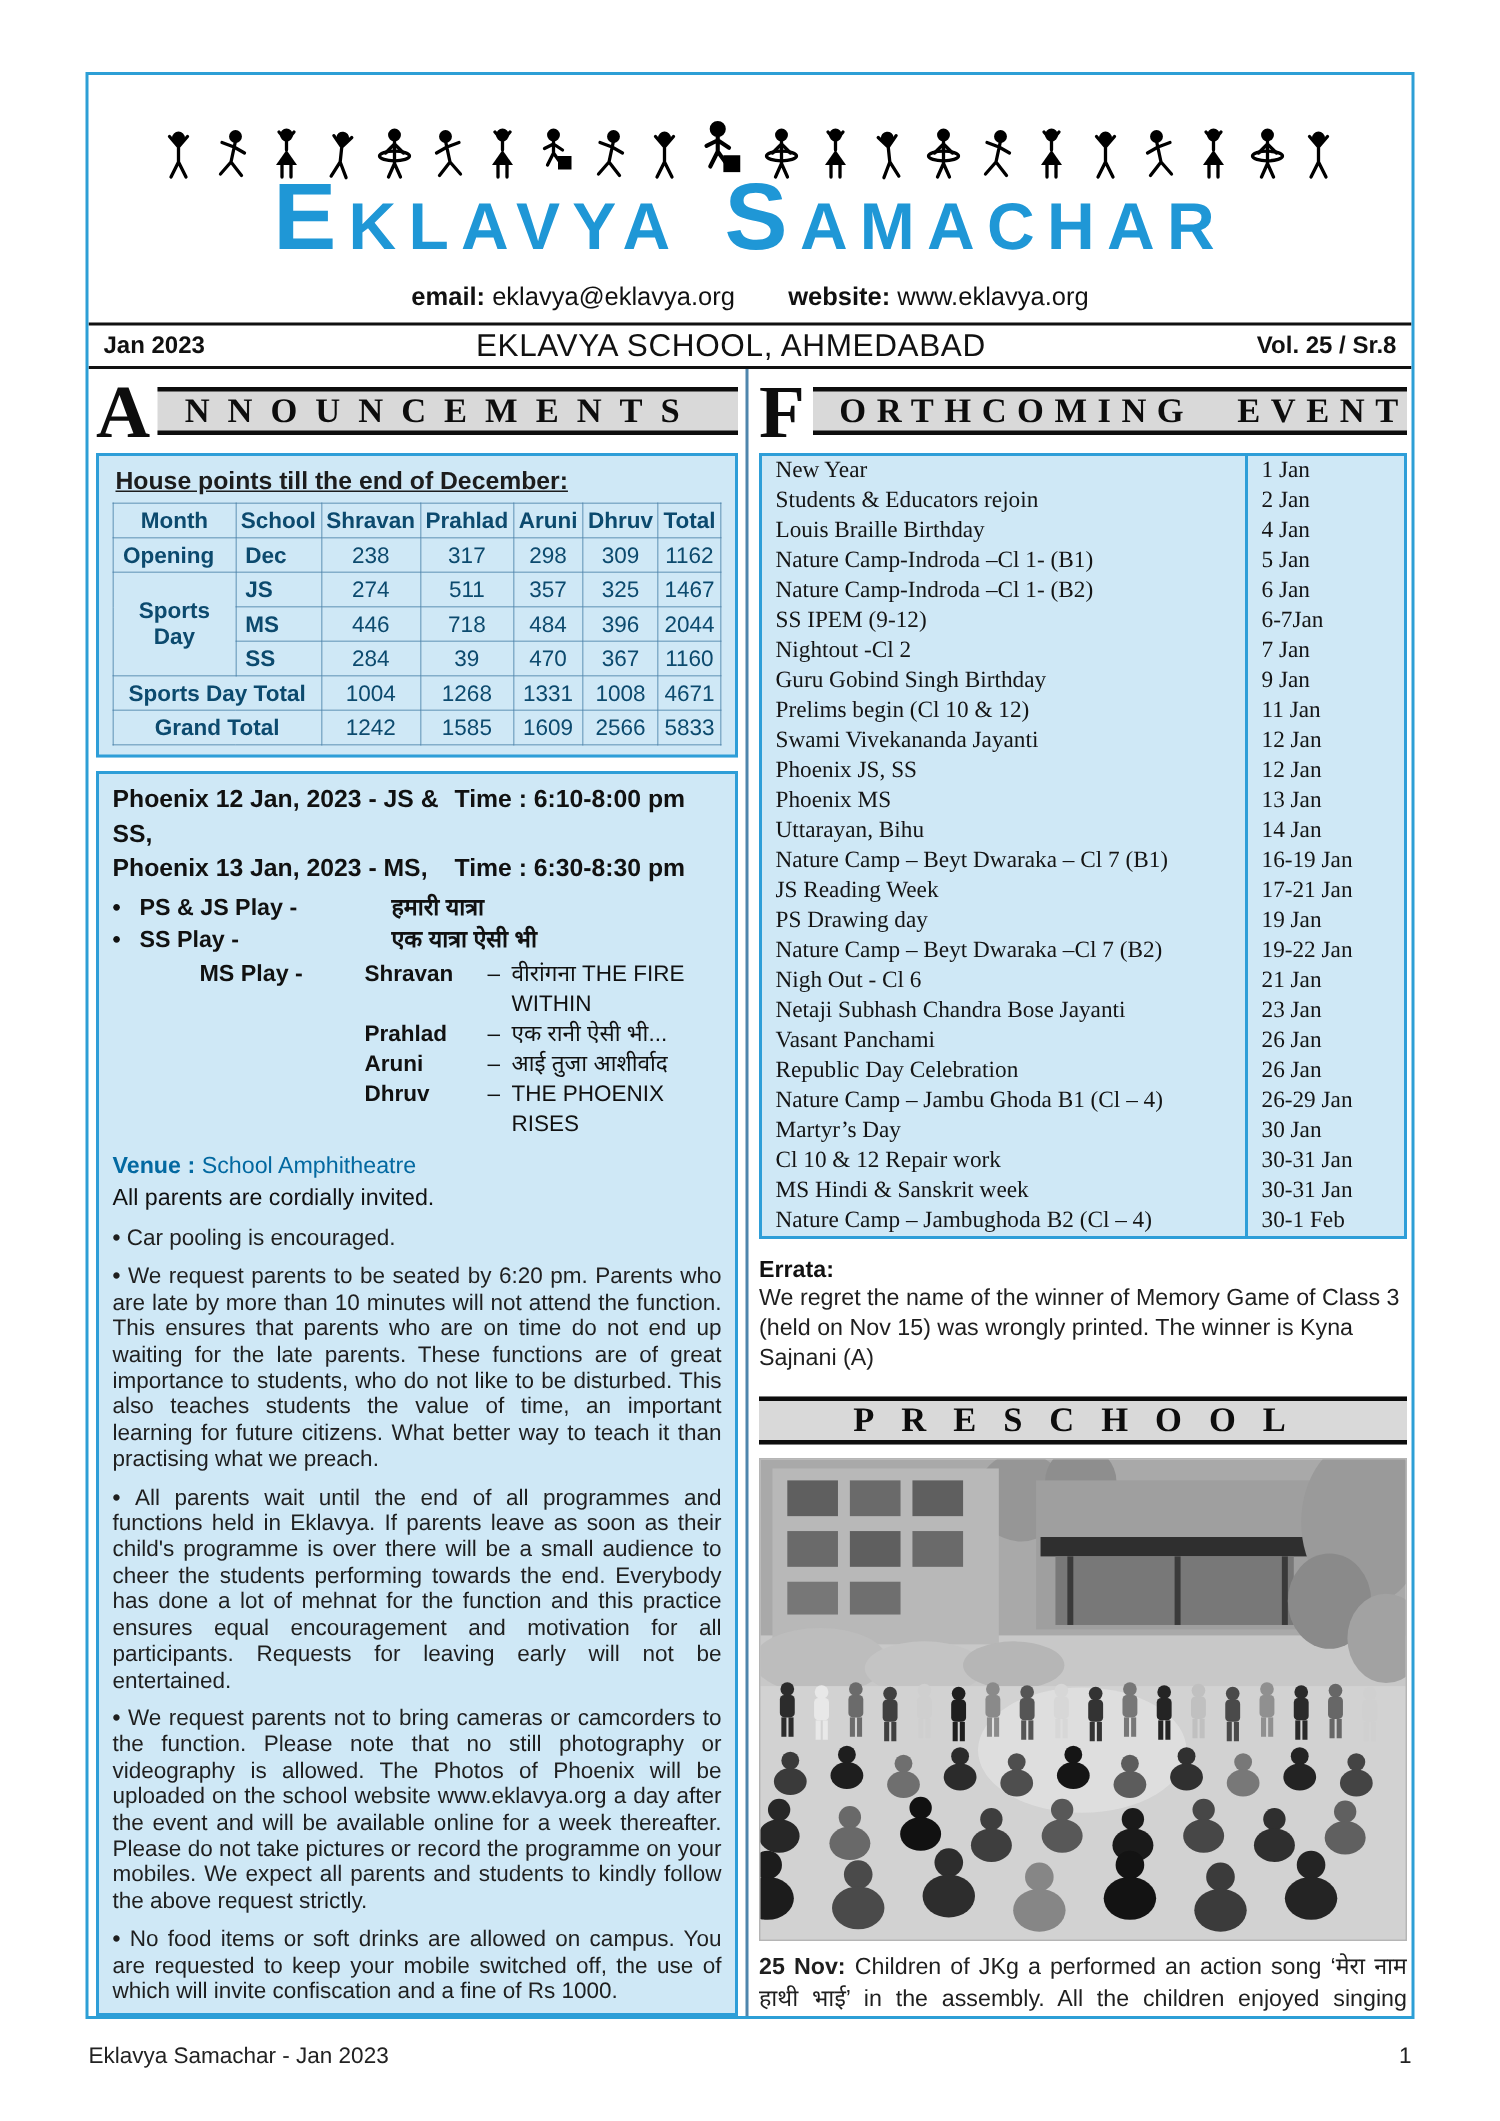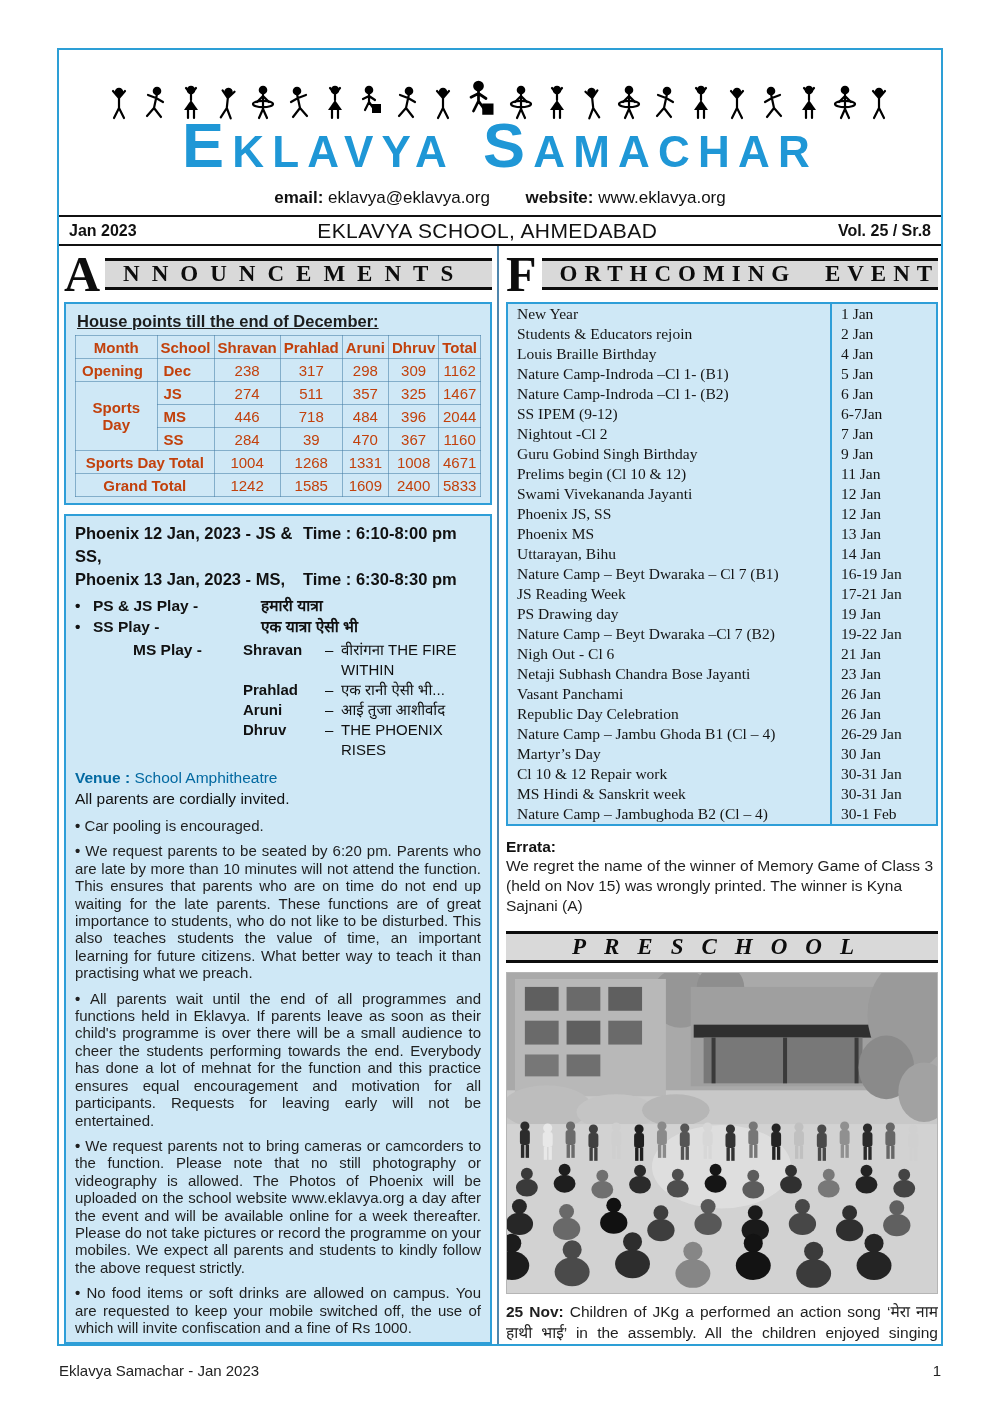--- a/index.html
+++ b/index.html
@@ -48,21 +48,21 @@
   .band-annc   { letter-spacing: 12px; }
   .band-events { letter-spacing: 7px; word-spacing: 16px; }
   .band-pre    { letter-spacing: 18px; text-align: center; }
   
   .panel { background: #cfe8f6; border: 2px solid #2e9ed8; padding: 6px 9px; }
   
   .hp-caption { font-weight: bold; font-size: 16.5px; color: #1d1d1d; padding: 2px 2px 4px; text-decoration: underline; }
   table.hp { width: 100%; border-collapse: collapse; }
   table.hp th, table.hp td {
     border: 1px solid rgba(70,125,165,0.55); font-size: 15px; padding: 2.5px 3px;
-    text-align: center; color: #c2410c;
+    text-align: center; color: #0c4a6e;
   }
   table.hp th { font-weight: bold; }
   table.hp td.b { font-weight: bold; }
   table.hp .lbl { text-align: left; padding-left: 6px; }
   
   .phx { margin-top: 9px; font-size: 15px; }
   .phx-line { display: grid; grid-template-columns: 1fr 178px; font-weight: bold; font-size: 16.5px; line-height: 23px; color: #111; }
   .plays { margin-top: 4px; }
   .play-row { display: grid; grid-template-columns: 18px 168px 1fr; line-height: 21px; font-weight: bold; color: #111; font-size: 15.5px; }
   .play-row .hindi { font-weight: bold; }
@@ -81,21 +81,21 @@
   
   .events-panel { padding: 0 0; font-family: Liberation Serif, serif; }
   .ev-row { display: grid; grid-template-columns: 1fr 106px; }
   .ev-name { font-size: 15.5px; line-height: 20px; color: #151515; padding: 0 4px 0 9px; }
   .ev-date { font-size: 15.5px; line-height: 20px; color: #151515; border-left: 2px solid #2e9ed8; padding-left: 9px; }
   
   .errata { margin-top: 12px; }
   .errata h3 { font-size: 15.5px; font-weight: bold; color: #111; }
   .errata p { font-size: 15.5px; line-height: 20px; color: #1f1f1f; }
   
-  .pre-head { margin-top: 12px; height: 38px; font-style: italic; }
+  .pre-head { margin-top: 12px; height: 38px; }
   .pre-head .band { height: 32px; line-height: 26px; }
   .photo { margin-top: 2px; width: 100%; height: 322px; border: 1px solid #b5b5b5; background: #c8c8c8; }
   .photo svg { width: 100%; height: 100%; display: block; }
   .caption { margin-top: 7px; font-size: 15.5px; line-height: 21px; text-align: justify; color: #1f1f1f; }
   .caption b { font-weight: bold; }
   
   .footer {
     position: absolute; top: 1360px; left: 57px; width: 886px;
     display: flex; justify-content: space-between; font-size: 15px; color: #222; padding: 2px 2px;
   }
@@ -238,21 +238,21 @@
               <td>1268</td>
               <td>1331</td>
               <td>1008</td>
               <td>4671</td>
             </tr>
             <tr>
               <td class="b " colspan="2">Grand Total</td>
               <td>1242</td>
               <td>1585</td>
               <td>1609</td>
-              <td>2400</td>
+              <td>2566</td>
               <td>5833</td>
             </tr>
           </tbody>
       </table>
     </div>
 
     <div class="panel phx">
       <div class="phx-line">
         <span>Phoenix 12 Jan, 2023 - JS &amp; SS,</span>
         <span>Time :   6:10-8:00  pm</span>

